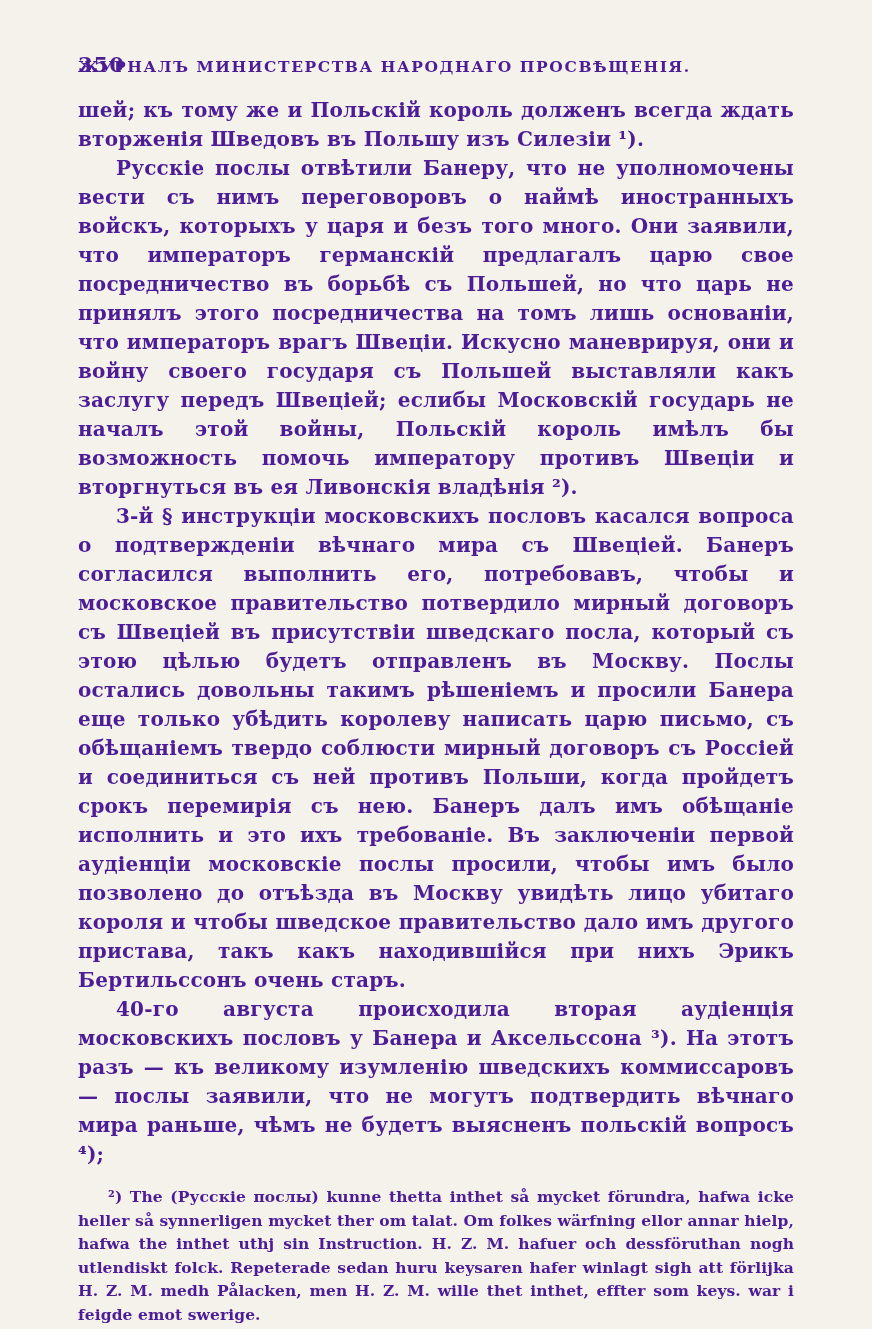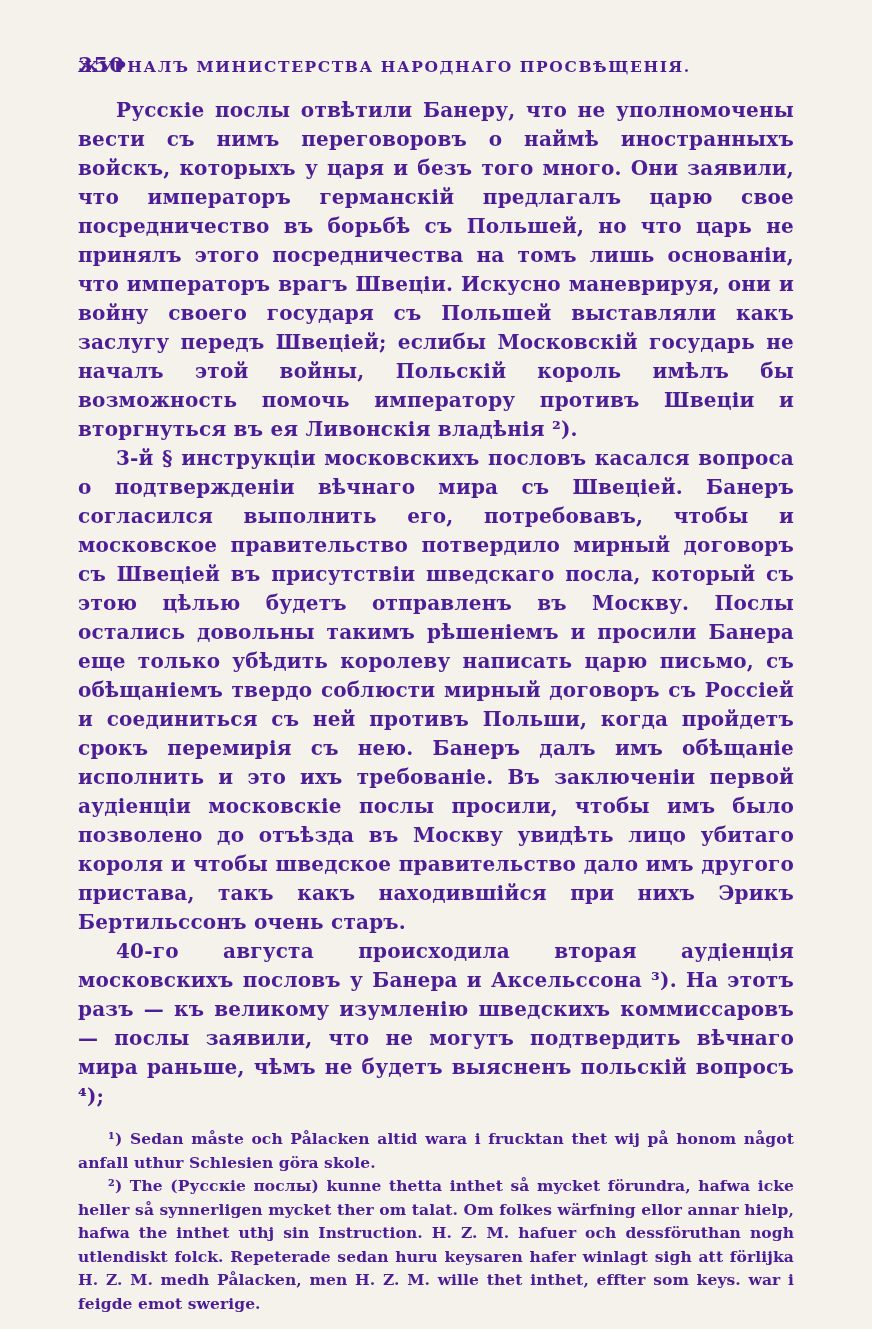--- a/index.html
+++ b/index.html
@@ -73,24 +73,24 @@
 <body>
 
 <div class="page">
 
   <header class="running-head">
     <span class="page-num">350</span>
     <span class="journal-title">ЖУРНАЛЪ МИНИСТЕРСТВА НАРОДНАГО ПРОСВѢЩЕНІЯ.</span>
   </header>
 
   <main class="text-block">
+    <p class="para no-indent">шей; къ тому же и Польскій король долженъ всегда ждать вторженія Шведовъ въ Польшу изъ Силезіи ¹).</p>
     <p class="para">Русскіе послы отвѣтили Банеру, что не уполномочены вести съ нимъ переговоровъ о наймѣ иностранныхъ войскъ, которыхъ у царя и безъ того много. Они заявили, что императоръ германскій предлагалъ царю свое посредничество въ борьбѣ съ Польшей, но что царь не принялъ этого посредничества на томъ лишь основаніи, что императоръ врагъ Швеціи. Искусно маневрируя, они и войну своего государя съ Польшей выставляли какъ заслугу передъ Швеціей; еслибы Московскій государь не началъ этой войны, Польскій король имѣлъ бы возможность помочь императору противъ Швеціи и вторгнуться въ ея Ливонскія владѣнія ²).</p>
     <p class="para">3-й § инструкціи московскихъ пословъ касался вопроса о подтвержденіи вѣчнаго мира съ Швеціей. Банеръ согласился выполнить его, потребовавъ, чтобы и московское правительство потвердило мирный договоръ съ Швеціей въ присутствіи шведскаго посла, который съ этою цѣлью будетъ отправленъ въ Москву. Послы остались довольны такимъ рѣшеніемъ и просили Банера еще только убѣдить королеву написать царю письмо, съ обѣщаніемъ твердо соблюсти мирный договоръ съ Россіей и соединиться съ ней противъ Польши, когда пройдетъ срокъ перемирія съ нею. Банеръ далъ имъ обѣщаніе исполнить и это ихъ требованіе. Въ заключеніи первой аудіенціи московскіе послы просили, чтобы имъ было позволено до отъѣзда въ Москву увидѣть лицо убитаго короля и чтобы шведское правительство дало имъ другого пристава, такъ какъ находившійся при нихъ Эрикъ Бертильссонъ очень старъ.</p>
     <p class="para">40-го августа происходила вторая аудіенція московскихъ пословъ у Банера и Аксельссона ³). На этотъ разъ — къ великому изумленію шведскихъ коммиссаровъ — послы заявили, что не могутъ подтвердить вѣчнаго мира раньше, чѣмъ не будетъ выясненъ польскій вопросъ ⁴);</p>
   </main>
 
   <section class="footnotes">
-    <p class="footnote">¹) Sedan måste och Pålacken altid wara i frucktan thet wij på honom något anfall uthur Schlesien göra skole.</p>
     <p class="footnote">²) The (Русскіе послы) kunne thetta inthet så mycket förundra, hafwa icke heller så synnerligen mycket ther om talat. Om folkes wärfning ellor annar hielp, hafwa the inthet uthj sin Instruction. H. Z. M. hafuer och dessföruthan nogh utlendiskt folck. Repeterade sedan huru keysaren hafer winlagt sigh att förlijka H. Z. M. medh Pålacken, men H. Z. M. wille thet inthet, effter som keys. war i feigde emot swerige.</p>
 
   </section>
 
 </div>
 
 </body></html>

